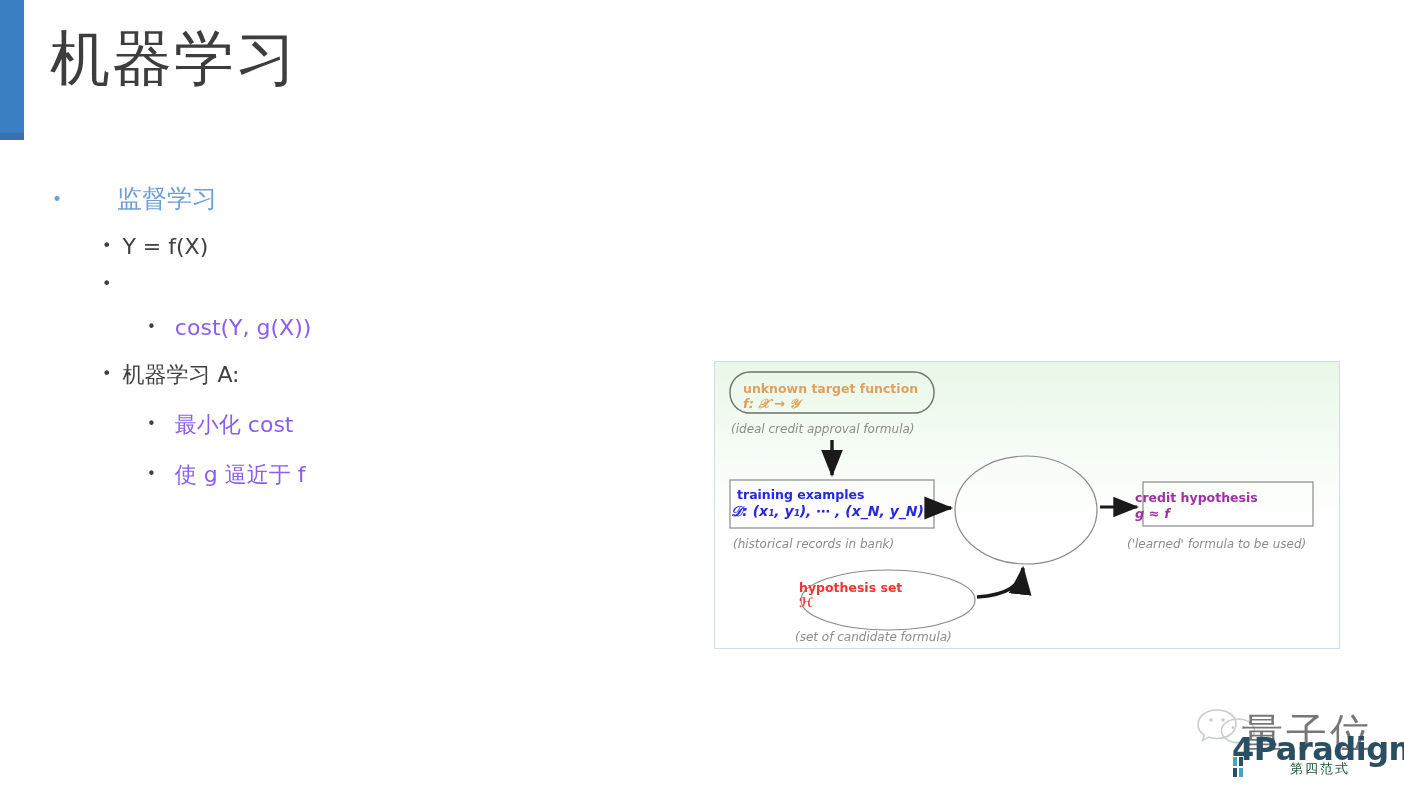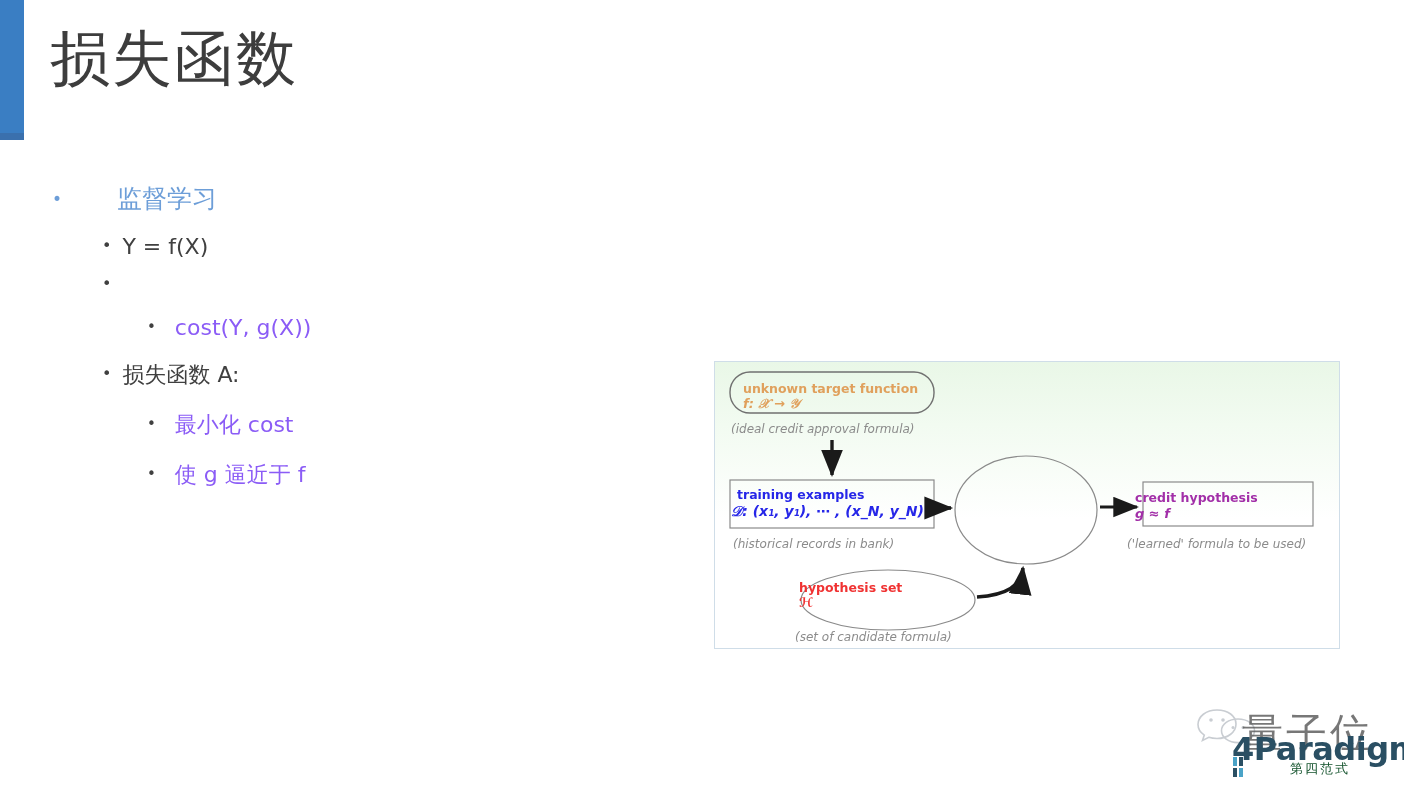--- a/index.html
+++ b/index.html
@@ -199,21 +199,21 @@
     top: 26px;
     width: 20px;
     height: 22px;
   }
 </style>
 </head>
 <body>
 
 <div id="accent-bar"></div>
 <div id="accent-bar-foot"></div>
-<div id="slide-title">损失函数</div>
+<div id="slide-title">机器学习</div>
 
 <div id="bullet-list">
 
   <div class="bullet-row lvl1">
     <span class="bullet-dot">•</span>
     <span class="bullet-text">监督学习</span>
   </div>
 
   <div class="bullet-row lvl2">
     <span class="bullet-dot">•</span>
@@ -224,21 +224,21 @@
     <span class="bullet-dot">•</span>
   </div>
 
   <div class="bullet-row lvl3">
     <span class="bullet-dot">•</span>
     <span class="bullet-text">cost(Y, g(X))</span>
   </div>
 
   <div class="bullet-row lvl2">
     <span class="bullet-dot">•</span>
-    <span class="bullet-text">损失函数 A:</span>
+    <span class="bullet-text">机器学习 A:</span>
   </div>
 
   <div class="bullet-row lvl3">
     <span class="bullet-dot">•</span>
     <span class="bullet-text">最小化 cost</span>
   </div>
 
   <div class="bullet-row lvl3">
     <span class="bullet-dot">•</span>
     <span class="bullet-text">使 g 逼近于 f</span>

